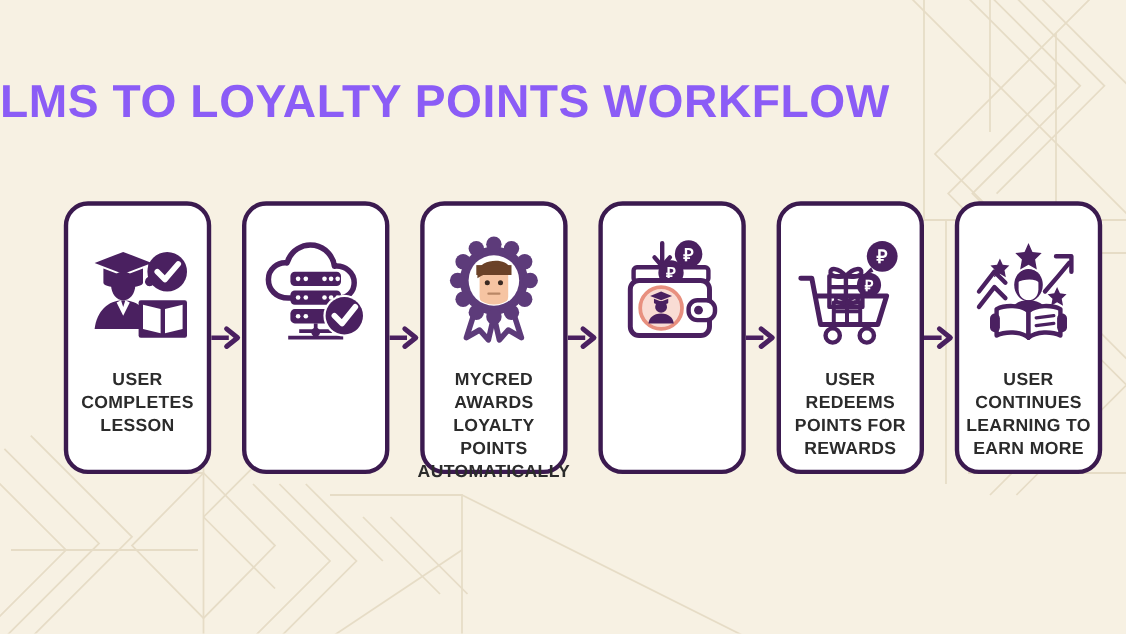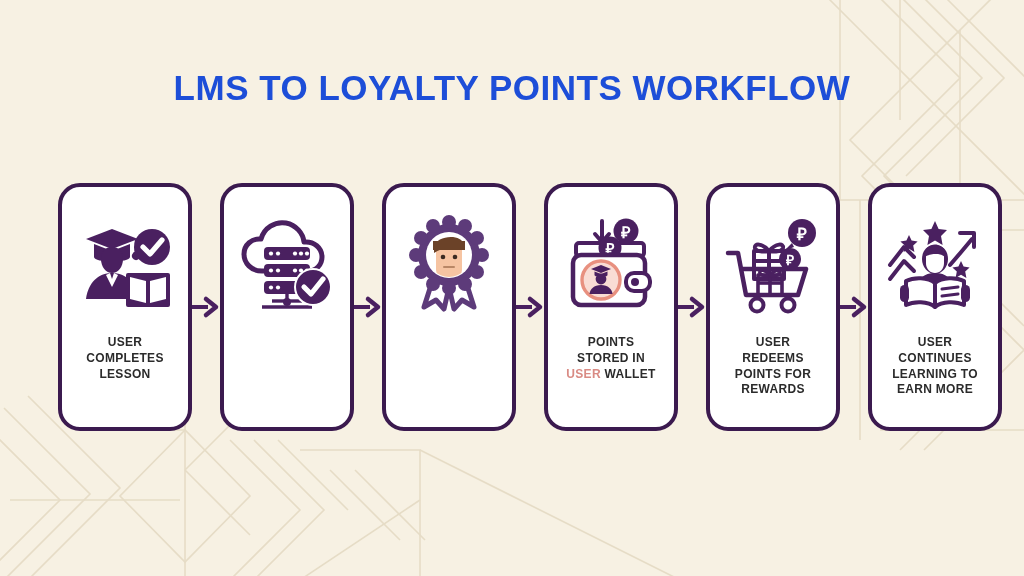--- a/index.html
+++ b/index.html
@@ -25,25 +25,24 @@
     z-index: 0;
   }
   .bg-pattern svg { display: block; width: 100%; height: 100%; }
 
   
   .title {
     position: absolute;
     top: 68px;
     left: 0;
     width: 100%;
-    text-align: center;
-    font-size: 35px;
+    font-size: 42px;
     font-weight: bold;
     letter-spacing: 0.5px;
-    color: #1d4ed8;
+    color: #8b5cf6;
     z-index: 3;
     white-space: nowrap;
   }
 
   
   .flow {
     position: absolute;
     top: 183px;
     left: 58px;
     width: 908px;
@@ -73,21 +72,21 @@
     align-items: center;
     justify-content: center;
     flex: 0 0 auto;
   }
   .card-icon svg { display: block; overflow: visible; }
 
   .card-label {
     margin-top: 14px;
     padding: 0 4px;
     text-align: center;
-    font-size: 12px;
+    font-size: 16px;
     font-weight: bold;
     line-height: 1.32;
     letter-spacing: 0.3px;
     color: #2b2b2b;
     text-transform: uppercase;
   }
   .card-label .accent { color: #d98b84; }
 
   
   .connector {
@@ -270,20 +269,26 @@
         <g clip-path="url(#faceClip)">
           <rect x="36" y="26" width="26" height="34" rx="7" fill="#f6c4a2"></rect>
           <path d="M34 30 C36 18 62 16 64 28 C64 32 60 27 52 29 C44 31 38 33 34 36 Z" fill="#6b4228"></path>
           <rect x="33" y="24" width="32" height="9" fill="#6b4228"></rect>
           <circle cx="43" cy="40" r="2.3" fill="#3a2a22"></circle>
           <circle cx="55" cy="40" r="2.3" fill="#3a2a22"></circle>
           <path d="M44 50 L54 50" stroke="#b98766" stroke-width="2" stroke-linecap="round"></path>
         </g>
       </svg>
     </div>
+    <div class="card-label">
+      <div>MYCRED</div>
+      <div>AWARDS</div>
+      <div>LOYALTY POINTS</div>
+      <div>AUTOMATICALLY</div>
+    </div>
   </div>
 
   <div class="connector">
     <svg width="28" height="24" viewBox="0 0 28 24">
       <path d="M0 12 L16 12" stroke="#4a2060" stroke-width="4" fill="none"></path>
       <path d="M14 4 L24 12 L14 20" stroke="#4a2060" stroke-width="4.5" fill="none" stroke-linecap="round" stroke-linejoin="round"></path>
     </svg>
   </div>
 
   <div class="card">
@@ -311,27 +316,20 @@
 
         <circle cx="39" cy="63" r="19" fill="#f9dcd4" stroke="#e8907f" stroke-width="3.4"></circle>
         <g fill="#4a2060">
           <path d="M29 52 L39 48 L49 52 L39 56 Z"></path>
           <path d="M32.5 54.5 L32.5 58 C32.5 60.5 45.5 60.5 45.5 58 L45.5 54.5 L39 57 Z"></path>
           <circle cx="39" cy="62" r="5.4"></circle>
           <path d="M39 68 C32 68 28 72 27.5 77 L50.5 77 C50 72 46 68 39 68 Z"></path>
         </g>
       </svg>
     </div>
-    <div class="card-label">
-      <div>POINTS</div>
-      <div>STORED IN</div>
-      <div>
-        <span class="accent">USER</span><span> WALLET</span>
-      </div>
-    </div>
   </div>
 
   <div class="connector">
     <svg width="28" height="24" viewBox="0 0 28 24">
       <path d="M0 12 L16 12" stroke="#4a2060" stroke-width="4" fill="none"></path>
       <path d="M14 4 L24 12 L14 20" stroke="#4a2060" stroke-width="4.5" fill="none" stroke-linecap="round" stroke-linejoin="round"></path>
     </svg>
   </div>
 
   <div class="card">

